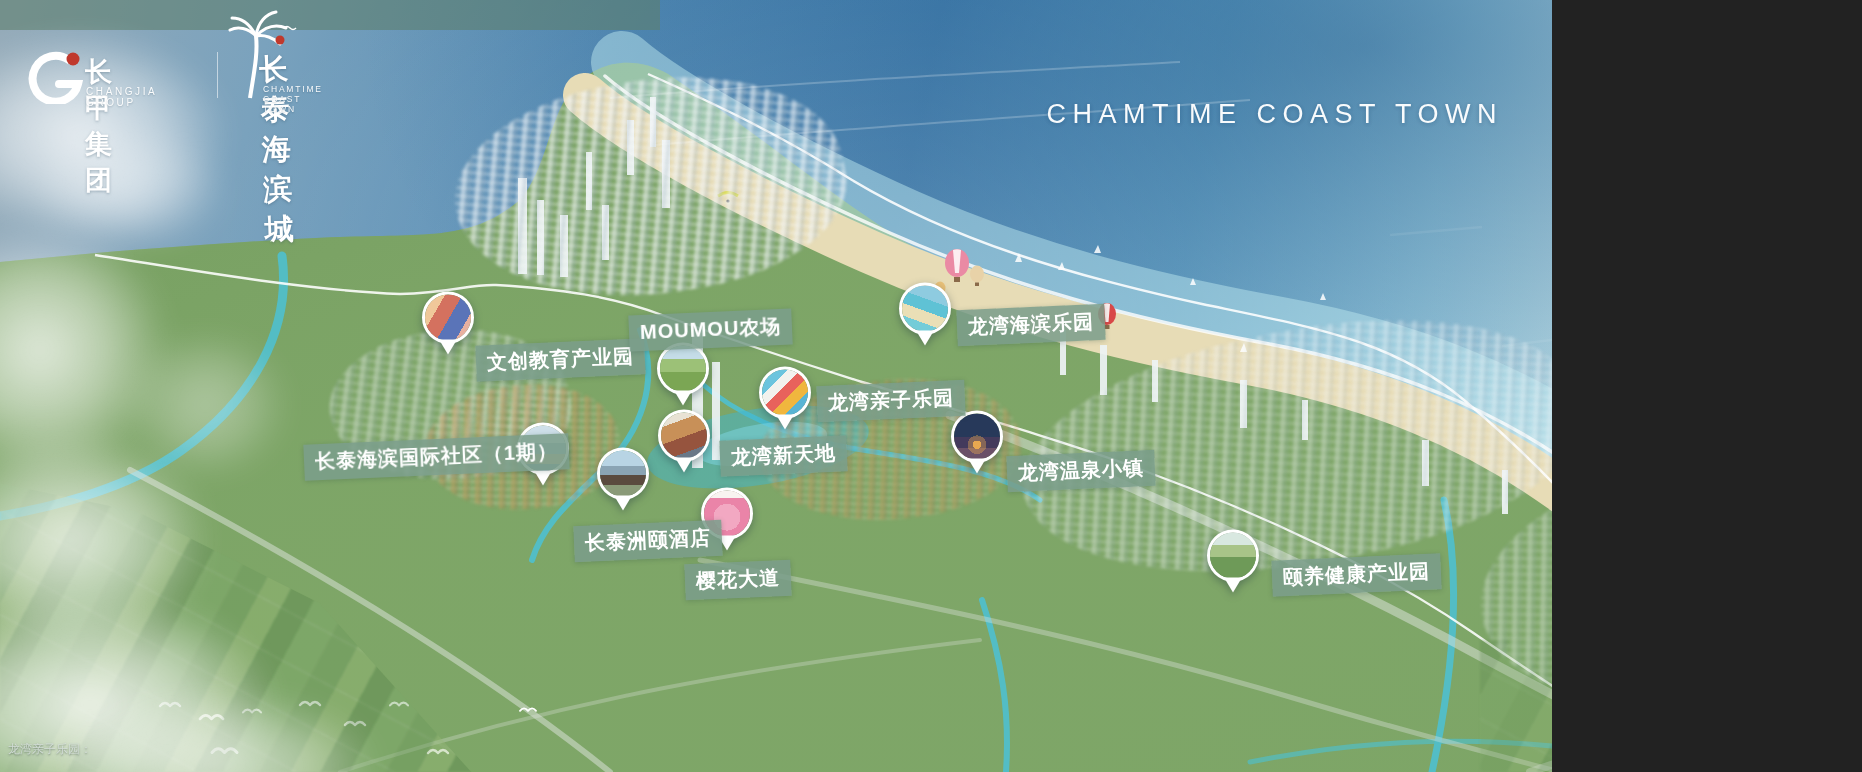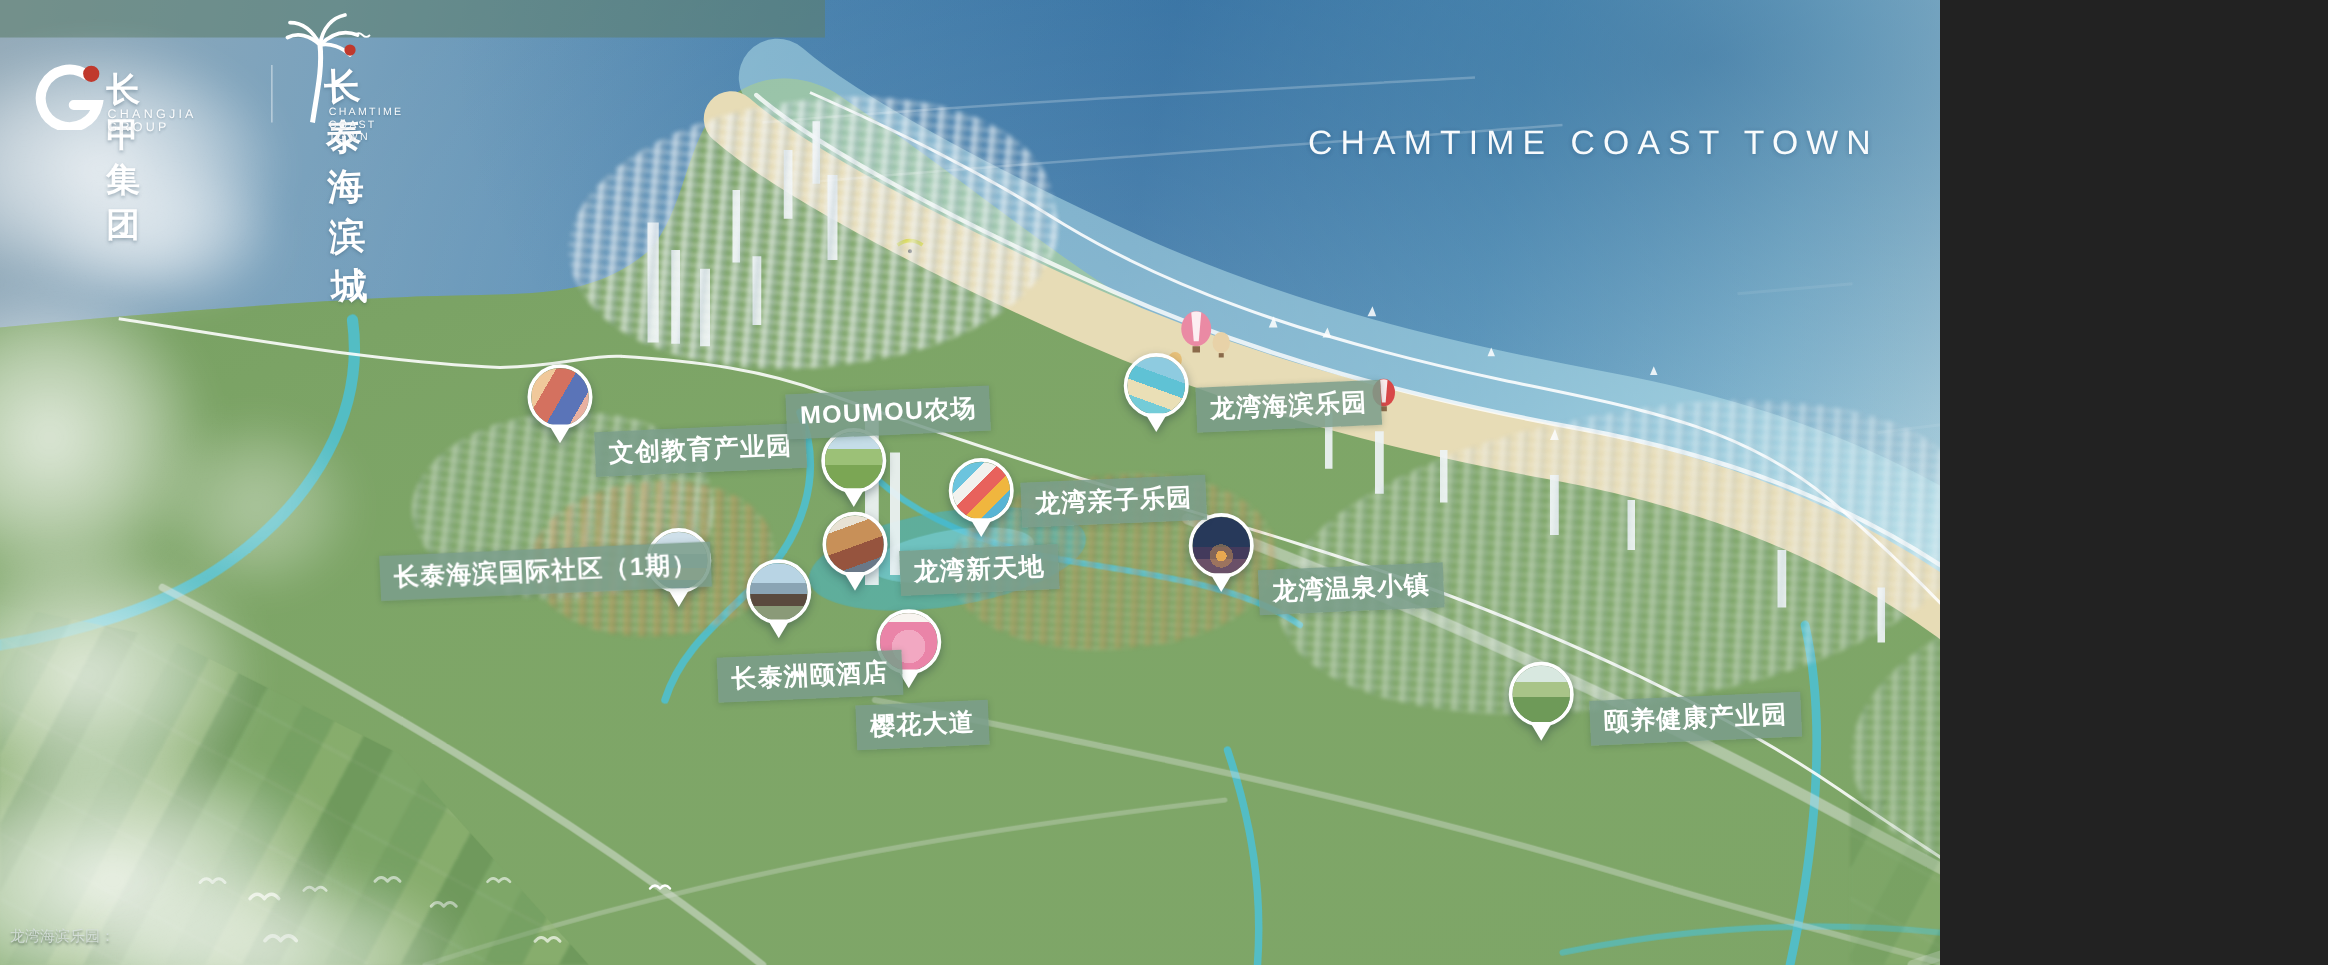--- a/index.html
+++ b/index.html
@@ -319,21 +319,21 @@
   <div class="poi-label" style="left:957px;top:307px;">龙湾海滨乐园</div>
   <div class="poi-label" style="left:817px;top:383px;">龙湾亲子乐园</div>
   <div class="poi-label" style="left:720px;top:438px;">龙湾新天地</div>
   <div class="poi-label" style="left:304px;top:439px;">长泰海滨国际社区（1期）</div>
   <div class="poi-label" style="left:574px;top:523px;">长泰洲颐酒店</div>
   <div class="poi-label" style="left:685px;top:562px;">樱花大道</div>
   <div class="poi-label" style="left:1007px;top:453px;">龙湾温泉小镇</div>
   <div class="poi-label" style="left:1272px;top:557px;">颐养健康产业园</div>
 
   <div class="disclaimer">
-    <div class="dc-title">龙湾海滨乐园：</div>
+    <div class="dc-title">龙湾亲子乐园：</div>
   </div>
 
   <div class="watermark">
     <span class="dot"></span>
     <span>效果图</span>
   </div>
 
 </div>
 
 </body></html>

